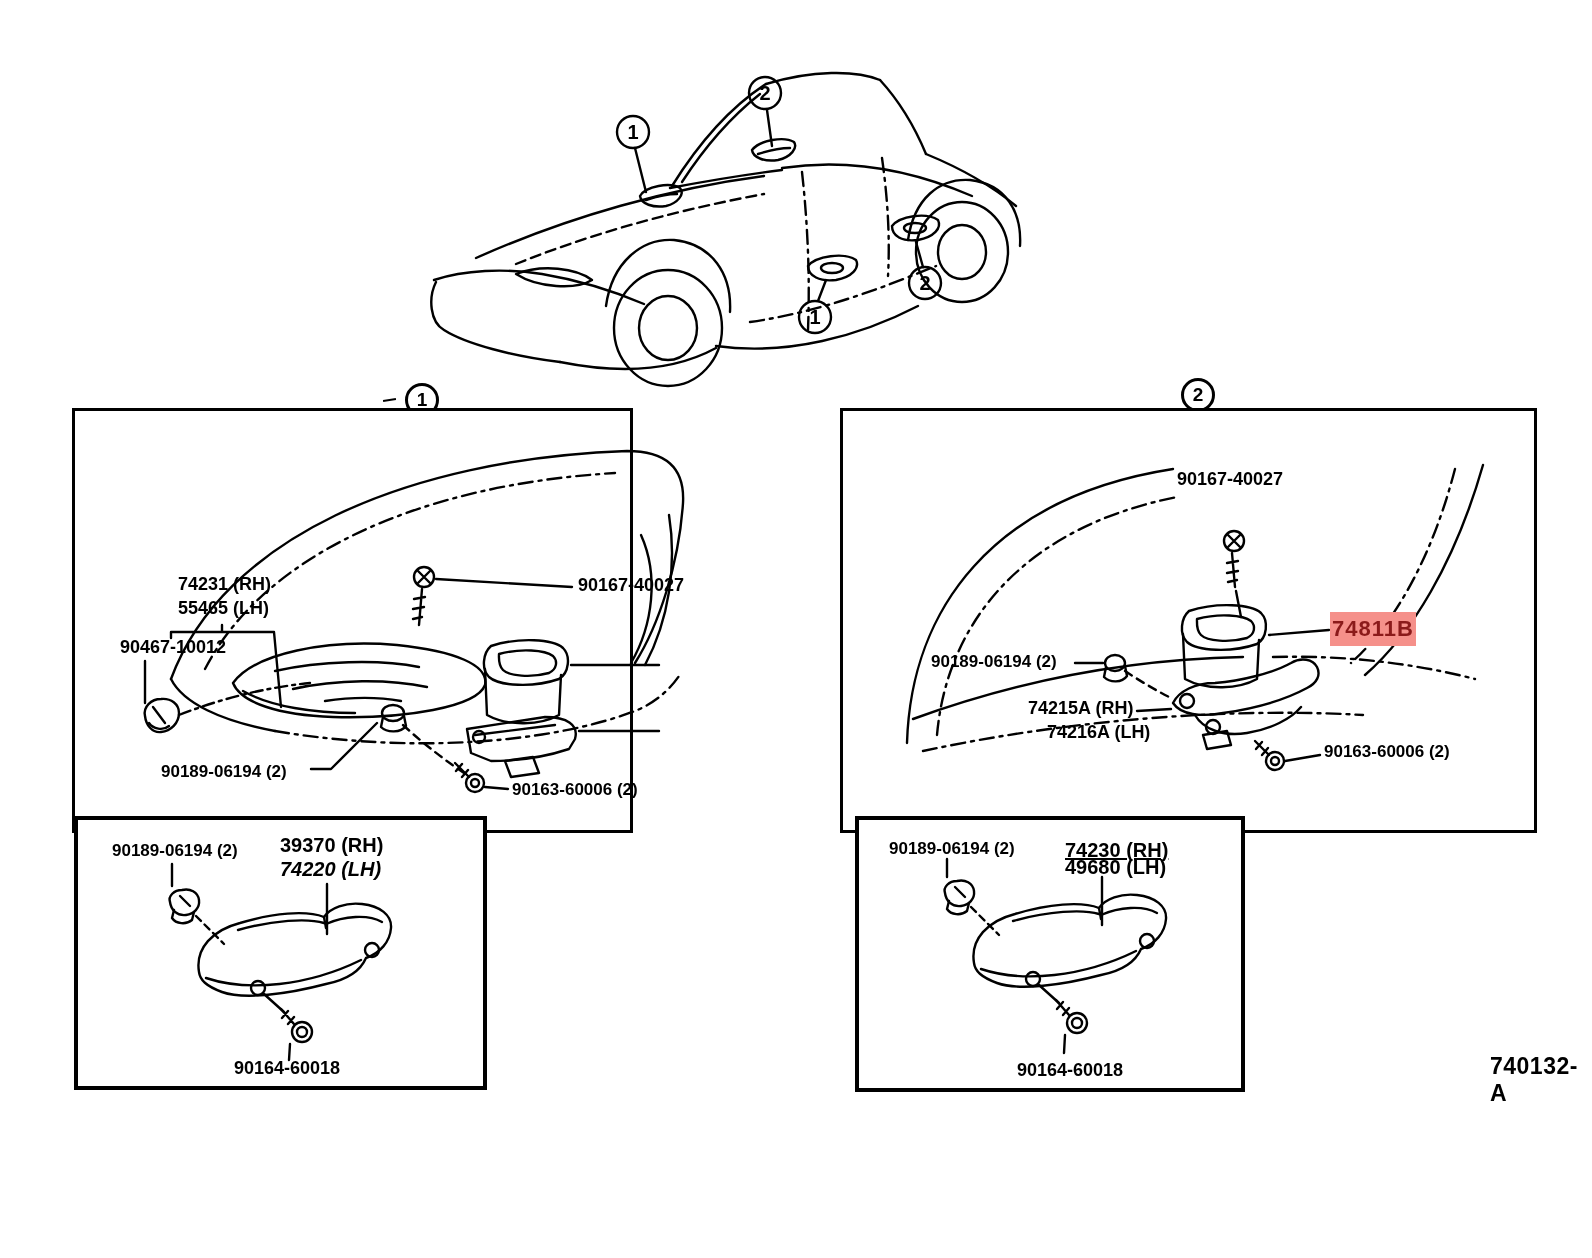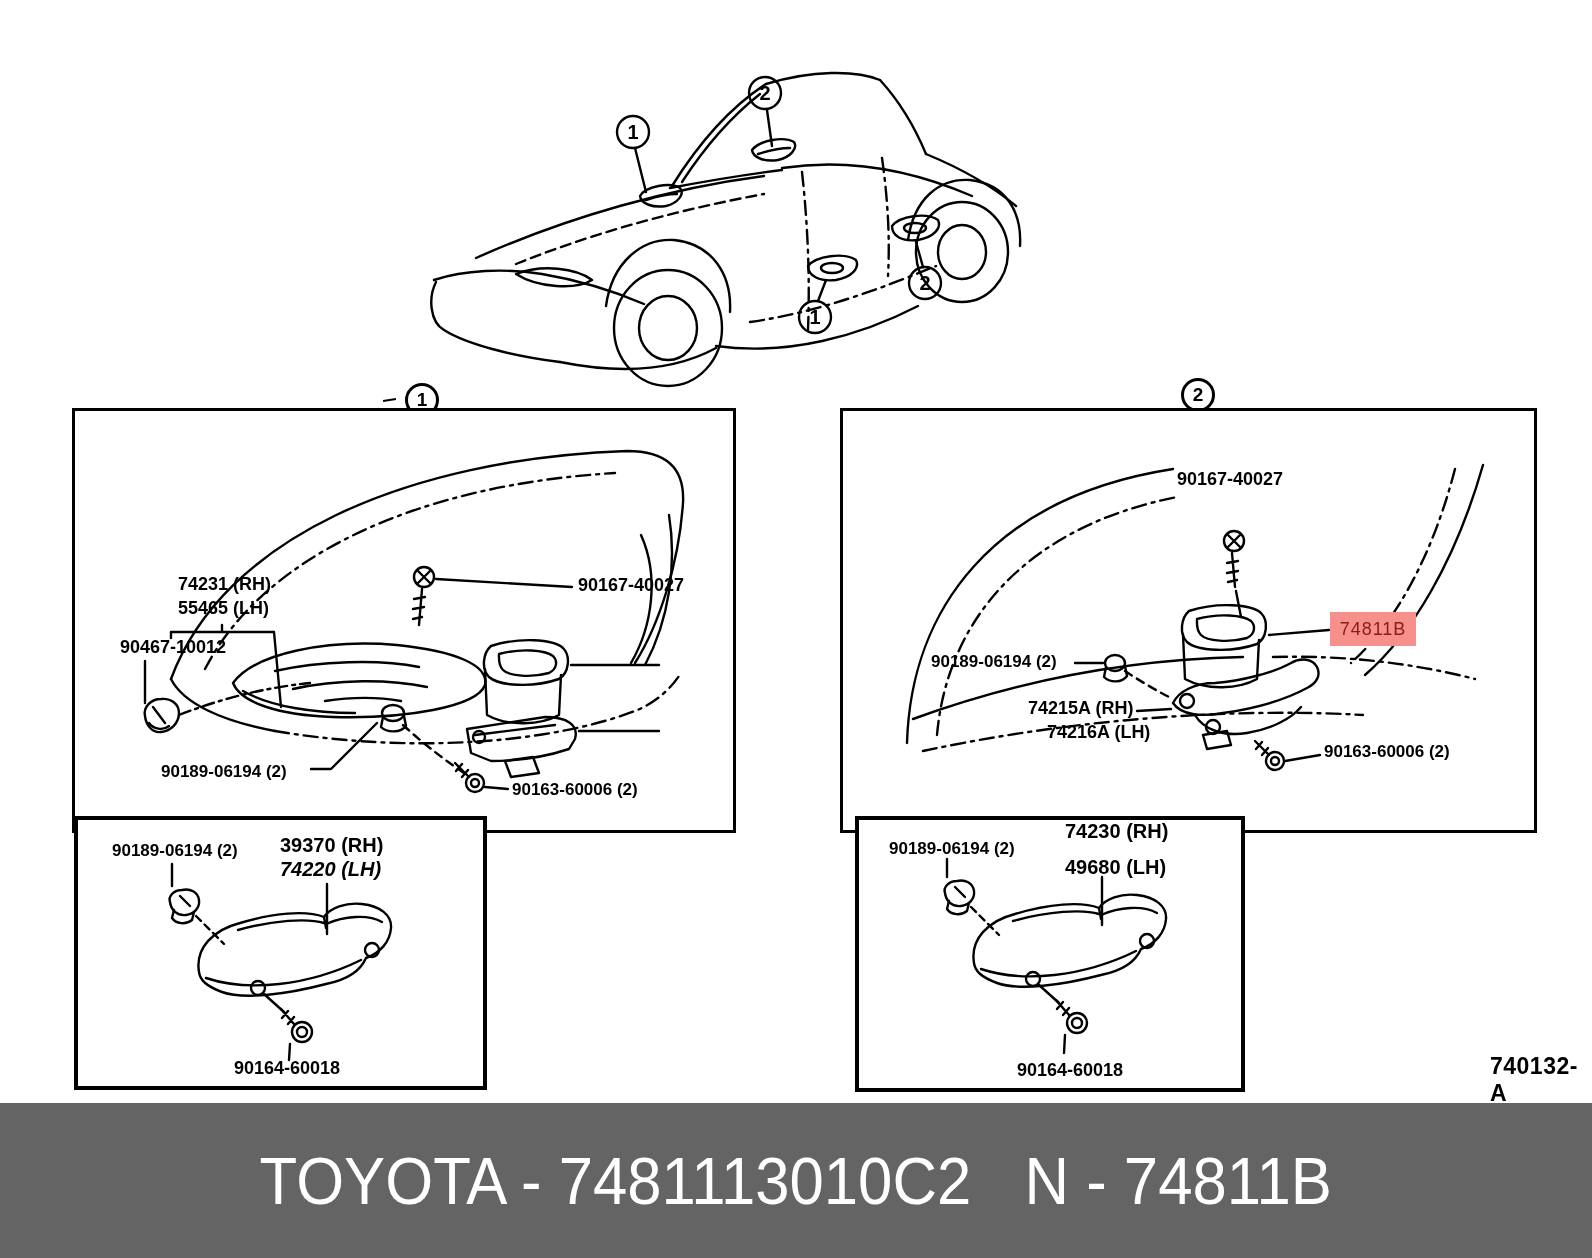--- a/index.html
+++ b/index.html
@@ -11,21 +11,21 @@
   .subbox{border-width:4px;}
   .art{position:absolute;left:0;top:0;}
   .plabel{position:absolute;font-weight:bold;font-size:18px;line-height:21px;white-space:nowrap;letter-spacing:0px;}
   .plabel.sm{font-size:17px;text-align:center;}
   .plabel.lg{font-size:20px;}
   .circle-index{position:absolute;width:28px;height:28px;border:3px solid #000;border-radius:50%;
         background:#fff;text-align:center;font-weight:bold;font-size:19px;line-height:28px;}
   .stub{position:absolute;width:13px;height:0;border-top:2.5px solid #000;transform:rotate(-8deg);}
   .highlight{position:absolute;left:487px;top:201px;width:86px;height:34px;
         background:var(--highlight-bg,#f5908a);color:var(--highlight-text,#8b1a1a);
-        font-weight:normal;font-size:18px;line-height:34px;text-align:center;letter-spacing:1px;}
+        font-weight:bold;font-size:22px;line-height:34px;text-align:center;letter-spacing:1px;}
   .sheet-code{position:absolute;left:1490px;top:1053px;font-weight:bold;font-size:23px;letter-spacing:0.5px;}
   .banner{position:absolute;left:0;top:1103px;width:100%;height:155px;
         background:var(--banner-bg,#646464);display:flex;align-items:center;justify-content:center;}
   .banner-inner{display:flex;gap:58px;transform:scaleX(0.92);color:var(--banner-text,#fff);
         font-size:67px;font-weight:400;letter-spacing:0px;white-space:nowrap;}
   .callout-num{font:bold 20px "Liberation Sans",sans-serif;fill:#000;stroke:none;}
 </style>
 </head>
 <body>
 
@@ -96,21 +96,21 @@
       <line x1="503" y1="237" x2="496" y2="212"></line>
       <circle cx="505" cy="253" r="16" fill="#fff"></circle>
       <text class="callout-num" x="505" y="260" text-anchor="middle">2</text>
     </g>
   </svg>
 
   <div class="stub" style="left:383px;top:399px;"></div>
   <div class="circle-index" style="left:405px;top:383px;">1</div>
   <div class="circle-index" style="left:1181px;top:378px;">2</div>
 
-  <div class="box" style="left:72px;top:408px;width:664px;height:425px;padding-left:28px;">
+  <div class="box" style="left:72px;top:408px;width:561px;height:425px;padding-left:28px;">
     <svg class="art" width="638" height="419" viewBox="0 0 638 419">
       <g>
         <path d="M 96,268 C 148,128 330,48 552,40 C 590,40 610,56 608,92 C 604,152 584,214 560,252"></path>
         <path d="M 130,258 C 188,146 340,74 540,62" stroke-dasharray="14 6 3 6"></path>
         <path d="M 566,124 C 584,164 578,214 556,252"></path>
         <path d="M 594,104 C 602,154 594,209 570,254"></path>
         <path d="M 96,268 C 108,292 146,310 200,320"></path>
         <path d="M 200,320 C 330,342 470,334 560,300 C 580,292 596,278 606,262" stroke-dasharray="14 6 3 6"></path>
       </g>
       <g>
@@ -267,27 +267,21 @@
         <circle cx="294" cy="130" r="7" stroke-width="2"></circle>
         <circle cx="180" cy="168" r="7" stroke-width="2"></circle>
         <path d="M 186,174 L 206,192" stroke-width="2"></path>
         <circle cx="224" cy="212" r="10"></circle>
         <circle cx="224" cy="212" r="5" stroke-width="1.8"></circle>
         <path d="M 216,204 L 203,189 M 210,204 L 216,197 M 204,198 L 210,191" stroke-width="2"></path>
         <path d="M 212,224 L 211,242" stroke-width="2"></path>
       </g>
     </svg>
     <div class="plabel sm" style="left:30px;top:18px;">90189-06194 (2)</div>
-    <div class="plabel lg" style="left:206px;top:1px;">74230 (RH)</div>
+    <div class="plabel lg" style="left:206px;top:20px;text-decoration:underline;">74230 (RH)</div>
     <div class="plabel lg" style="left:206px;top:37px;">49680 (LH)</div>
     <div class="plabel" style="left:158px;top:240px;">90164-60018</div>
   </div>
 
   <div class="sheet-code">740132-A</div>
 
-  <div class="banner">
-    <div class="banner-inner">
-      <span>TOYOTA - 7481113010C2</span>
-      <span>N - 74811B</span>
-    </div>
-  </div>
 
 </div>
 
 </body></html>

